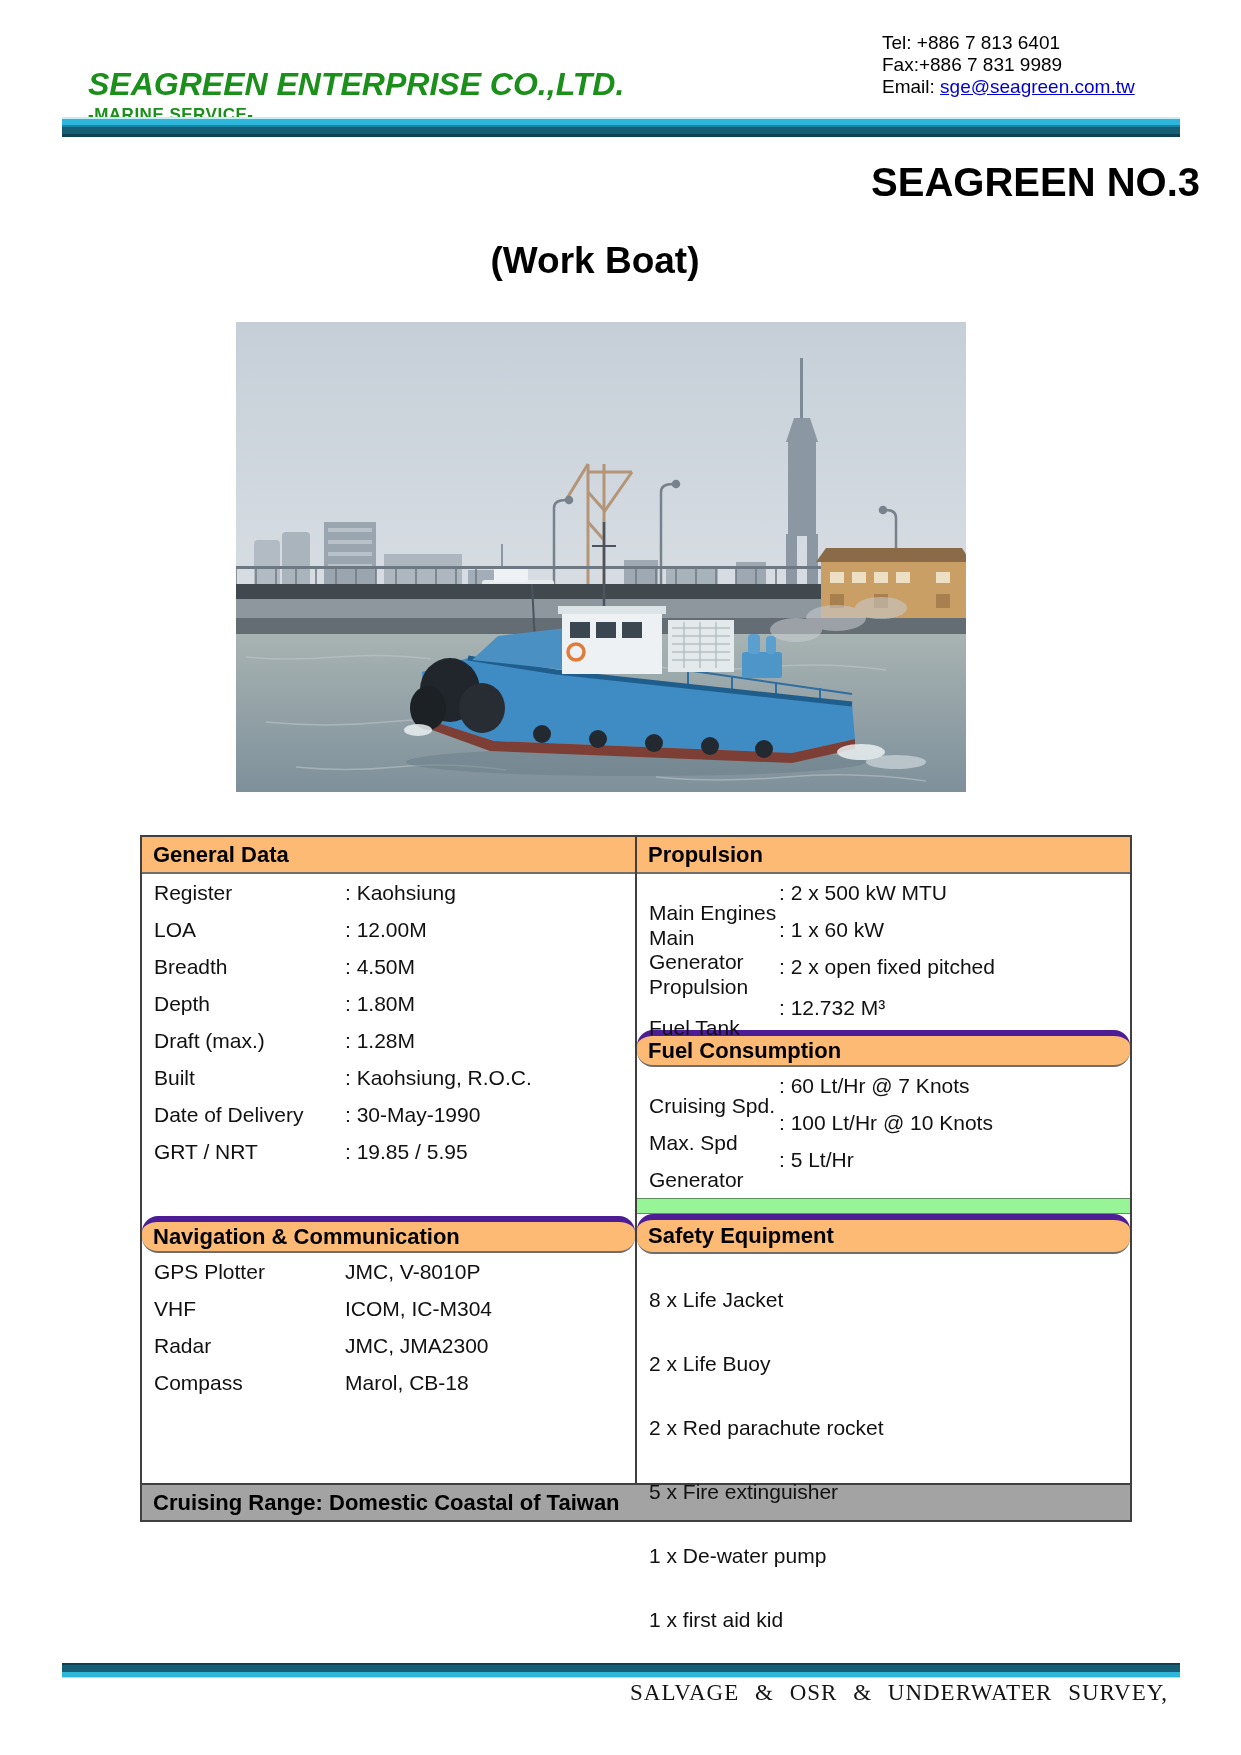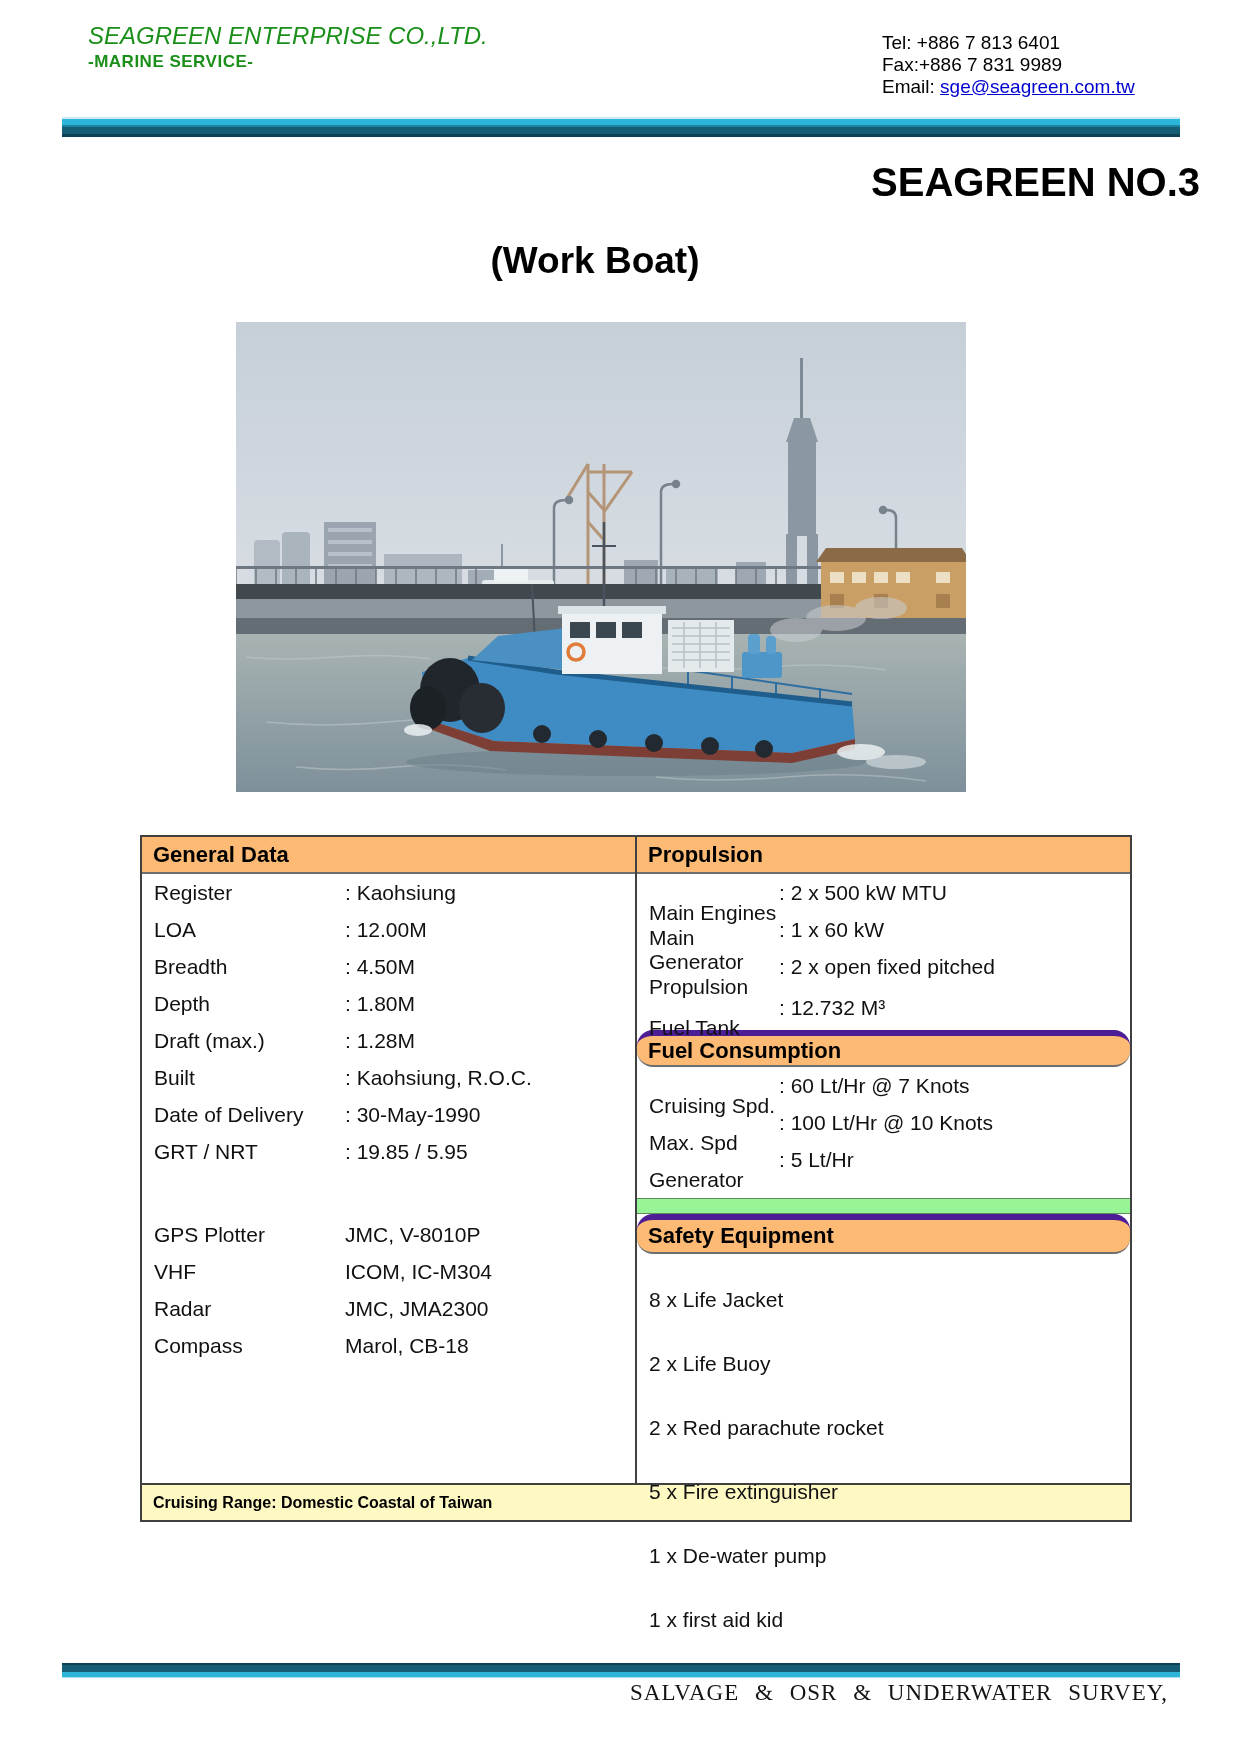--- a/index.html
+++ b/index.html
@@ -3,21 +3,21 @@
 <meta charset="utf-8">
 <style>
   html,body{margin:0;padding:0;background:#888;}
   .page{
     position:relative;width:1241px;height:1755px;margin:0 auto;
     background:#ffffff;overflow:hidden;
     font-family:"Liberation Sans",sans-serif;color:#111;
   }
   
   .brand{position:absolute;left:88px;top:22px;}
-  .brand-name{font-size:24px;font-weight:normal;font-style:italic;letter-spacing:0px;}
+  .brand-name{font-size:32px;font-weight:bold;font-style:italic;letter-spacing:0px;margin-top:44px;}
   .brand-tag{font-size:17px;font-weight:bold;margin-top:2px;letter-spacing:.5px;}
   .contact{position:absolute;left:882px;top:32px;font-size:19px;line-height:22px;color:#000;}
   .contact a{color:#0000d0;text-decoration:underline;}
   .rule{position:absolute;left:62px;width:1118px;height:20px;}
   .rule-top{top:117px;background:linear-gradient(
       #c9edf7 0%,#c9edf7 9%,
       #2db6da 9%,#2db6da 42%,
       #1b84a3 42%,#1b84a3 52%,
       #165e75 52%,#165e75 86%,
       #0c4254 86%,#0c4254 100%);}
@@ -44,22 +44,22 @@
     border-bottom:2px solid #6e6e6e;box-sizing:border-box;}
   .sec-header.mid{border-top:6px solid #4c1d95;height:37px;border-radius:16px;}
   .t-row{height:37px;display:flex;align-items:center;padding-left:12px;box-sizing:border-box;}
   .t-row .lab{width:191px;flex:none;}
   .t-row.narrow .lab{width:130px;margin-top:40px;}
   .t-row .val{white-space:nowrap;}
   .spacer{background:#fff;}
   .greenstrip{background:#97f597;height:16px;border-top:1.5px solid #5d8f5d;
     border-bottom:1.5px solid #5d8f5d;box-sizing:border-box;}
   .safety-item{height:36px;display:flex;align-items:center;padding-left:12px;box-sizing:border-box;margin-top:28px;}
-  .cruise{height:37px;background:#fef9c3;border-top:2px solid #404040;
-    display:flex;align-items:center;padding-left:11px;font-weight:bold;font-size:16px;
+  .cruise{height:37px;background:#a3a3a3;border-top:2px solid #404040;
+    display:flex;align-items:center;padding-left:11px;font-weight:bold;font-size:22px;
     box-sizing:border-box;color:#000;}
   .cjk{font-family:"Liberation Serif","DejaVu Serif",serif;}
   
   .footer-text{position:absolute;left:630px;top:1680px;
     font-family:"Liberation Serif",serif;font-size:23px;color:#141414;
     letter-spacing:1px;word-spacing:9px;white-space:nowrap;}
 </style>
 </head>
 <body>
 
@@ -304,20 +304,21 @@
             <span class="lab">Date of Delivery</span>
             <span class="val">: 30-May-1990</span>
           </div>
         <div class="t-row">
             <span class="lab">GRT / NRT</span>
             <span class="val">: 19.85 / 5.95</span>
           </div>
 
         <div class="spacer" style="height:46px"></div>
 
+        <div class="sec-header mid">Navigation &amp; Communication</div>
 
         <div class="t-row">
             <span class="lab">GPS Plotter</span>
             <span class="val">JMC, V-8010P</span>
           </div>
         <div class="t-row">
             <span class="lab">VHF</span>
             <span class="val">ICOM, IC-M304</span>
           </div>
         <div class="t-row">

